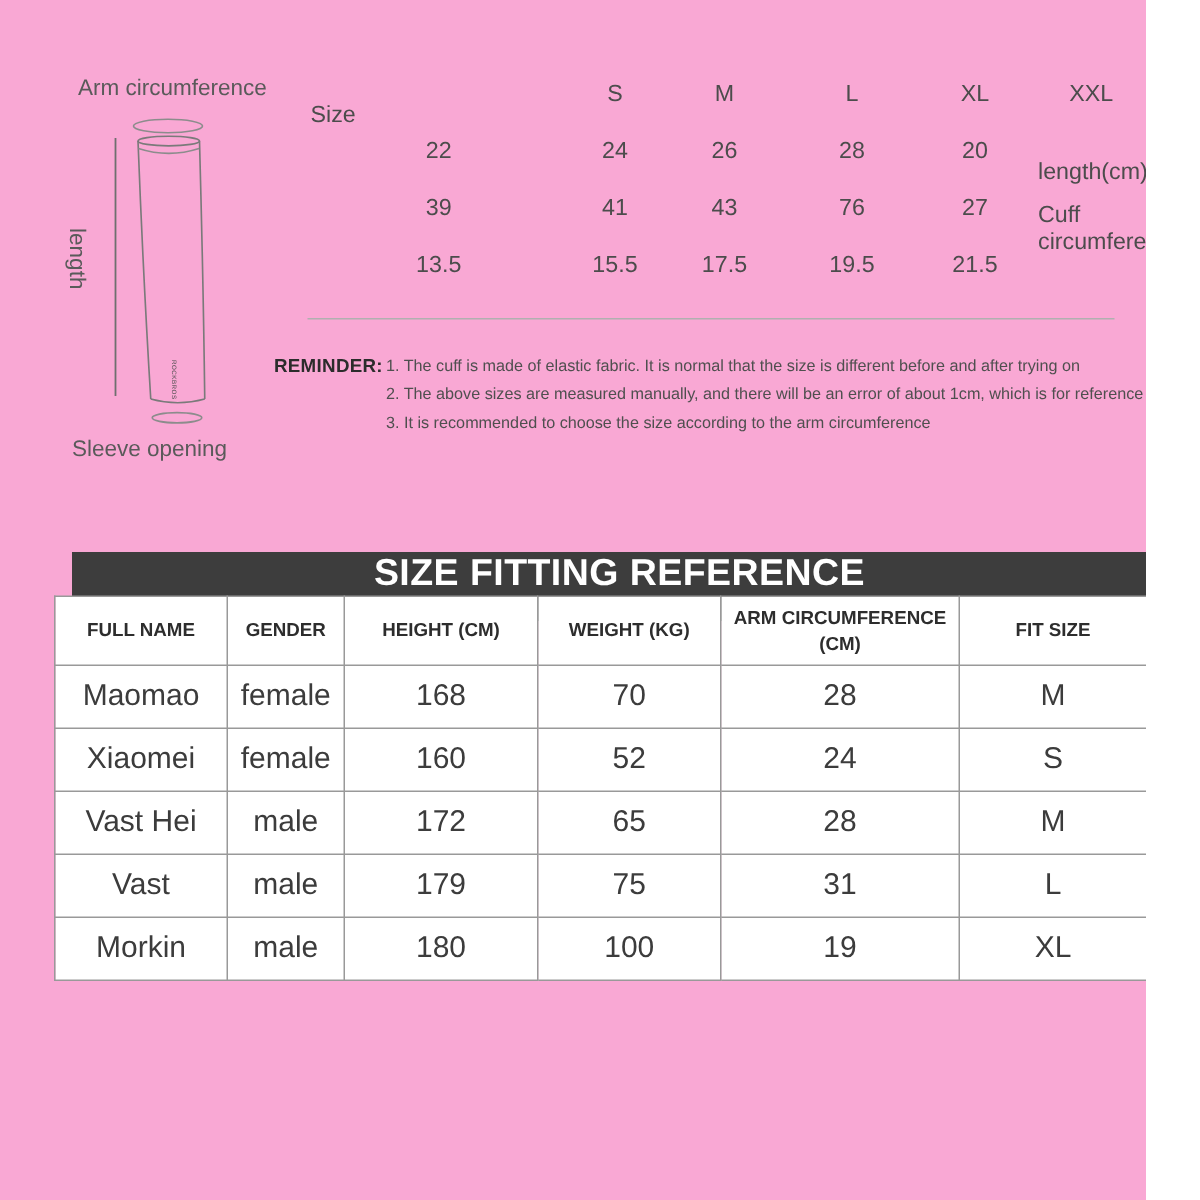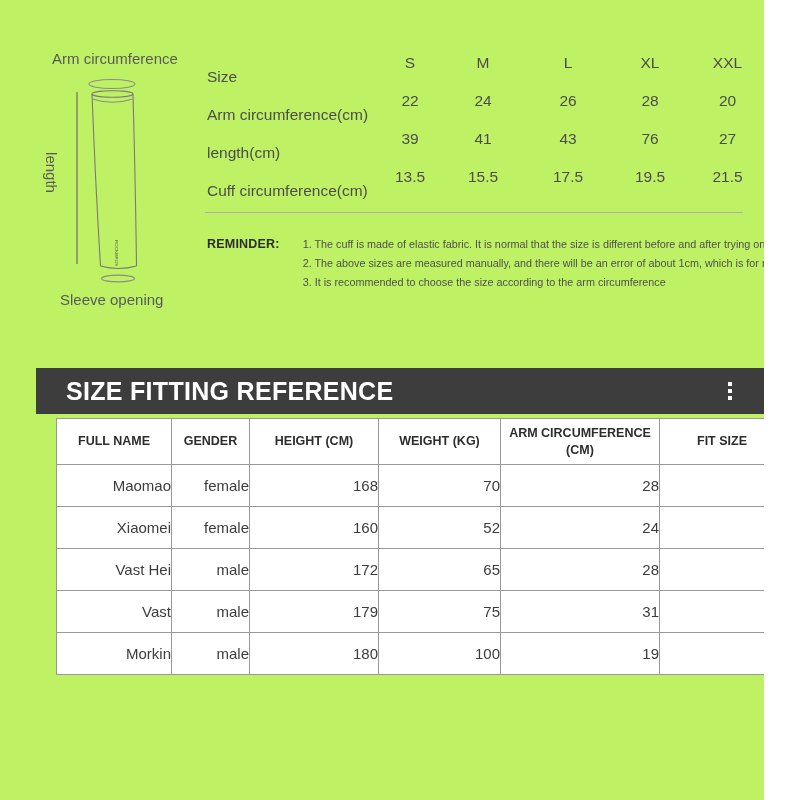--- a/index.html
+++ b/index.html
@@ -1,51 +1,51 @@
 <!DOCTYPE html>
 <html><head>
 <meta charset="utf-8">
 <style>
   * { margin:0; padding:0; box-sizing:border-box; }
   html,body { width:800px; height:800px; background:#fff; font-family:"Liberation Sans", sans-serif; }
-  .canvas { position:absolute; top:0; left:0; width:764px; height:800px; background:#bef264; overflow:hidden; }
+  .canvas { position:absolute; top:0; left:0; width:764px; height:800px; background:#f9a8d4; overflow:hidden; }
 
   
   .diagram-label { position:absolute; font-size:15px; color:#5a5a5a; white-space:nowrap; }
   .label-arm { left:52px; top:50px; }
   .label-length { left:26px; top:164px; width:50px; text-align:center; transform:rotate(90deg); }
-  .label-sleeve-opening { left:60px; top:291px;text-align:center; }
+  .label-sleeve-opening { left:48px; top:291px;text-align:center; }
   .sleeve-svg { position:absolute; left:40px; top:70px; }
 
   
   .size-chart { position:absolute; left:205px; top:44px; width:560px;
     display:grid; grid-template-columns:175px 60px 86px 84px 80px 75px; grid-auto-rows:38px;
     align-items:center; font-size:15.5px; color:#4c4c4c; }
   .size-chart .rowlabel { text-align:left; padding-left:2px;margin-top:28px; }
   .size-chart .val { text-align:center; }
   .chart-divider { position:absolute; left:205px; top:212px; width:538px; height:1px; background:#b0b0b0; }
 
   
-  .reminder { position:absolute; left:207px; top:235px; width:578px; display:flex; gap:23px; }
+  .reminder { position:absolute; left:207px; top:235px; width:578px; display:flex; gap:2px;justify-content:flex-end; }
   .reminder-label { font-size:12.5px; font-weight:bold; color:#2c2c2c; line-height:19px; letter-spacing:.2px; white-space:nowrap; }
   .reminder-items { font-size:10.8px; color:#4f4f4f; line-height:19px; }
   .reminder-items div { white-space:nowrap; }
 
   
-  .fit-header { position:absolute; left:36px; top:368px; width:728px; height:46px; background:#3d3d3d;
-    display:flex; align-items:center; padding:0 28px 0 30px; }
+  .fit-header { position:absolute; left:48px; top:368px; width:728px; height:46px; background:#3d3d3d;
+    display:flex; align-items:center; padding:0 28px 0 30px;flex-direction:column; }
   .fit-title { color:#ffffff; font-size:25px; font-weight:bold; letter-spacing:.3px; white-space:nowrap; }
   .kebab { margin-left:auto; display:flex; flex-direction:column; gap:3.5px; cursor:pointer; padding:4px; }
   .kebab span { width:3.6px; height:3.6px; background:#ffffff; display:block; }
 
   
-  .fit-table { position:absolute; left:36px; top:418px; width:728px; border-collapse:collapse; table-layout:fixed;margin-left:20px; }
+  .fit-table { position:absolute; left:36px; top:397px; width:728px; border-collapse:collapse; table-layout:fixed; }
   .fit-table th, .fit-table td { border:1px solid #999999; text-align:center; vertical-align:middle; background:#fff; }
   .fit-table th { height:46px; font-size:12.5px; font-weight:bold; color:#2d2d2d; line-height:1.3; padding:0 6px; }
-  .fit-table td { height:42px; font-size:15px; color:#3c3c3c;text-align:right; }
+  .fit-table td { height:42px; font-size:20px; color:#3c3c3c; }
 </style>
 </head>
 <body>
 
 <div class="canvas">
 
   <div class="diagram-label label-arm">Arm circumference</div>
   <div class="diagram-label label-length">length</div>
   <div class="diagram-label label-sleeve-opening">Sleeve opening</div>
 
@@ -64,21 +64,20 @@
   </svg>
 
   <div class="size-chart">
     <div class="rowlabel">Size</div>
     <div class="val">S</div>
     <div class="val">M</div>
     <div class="val">L</div>
     <div class="val">XL</div>
     <div class="val">XXL</div>
 
-    <div class="rowlabel">Arm circumference(cm)</div>
     <div class="val">22</div>
     <div class="val">24</div>
     <div class="val">26</div>
     <div class="val">28</div>
     <div class="val">20</div>
 
     <div class="rowlabel">length(cm)</div>
     <div class="val">39</div>
     <div class="val">41</div>
     <div class="val">43</div>

